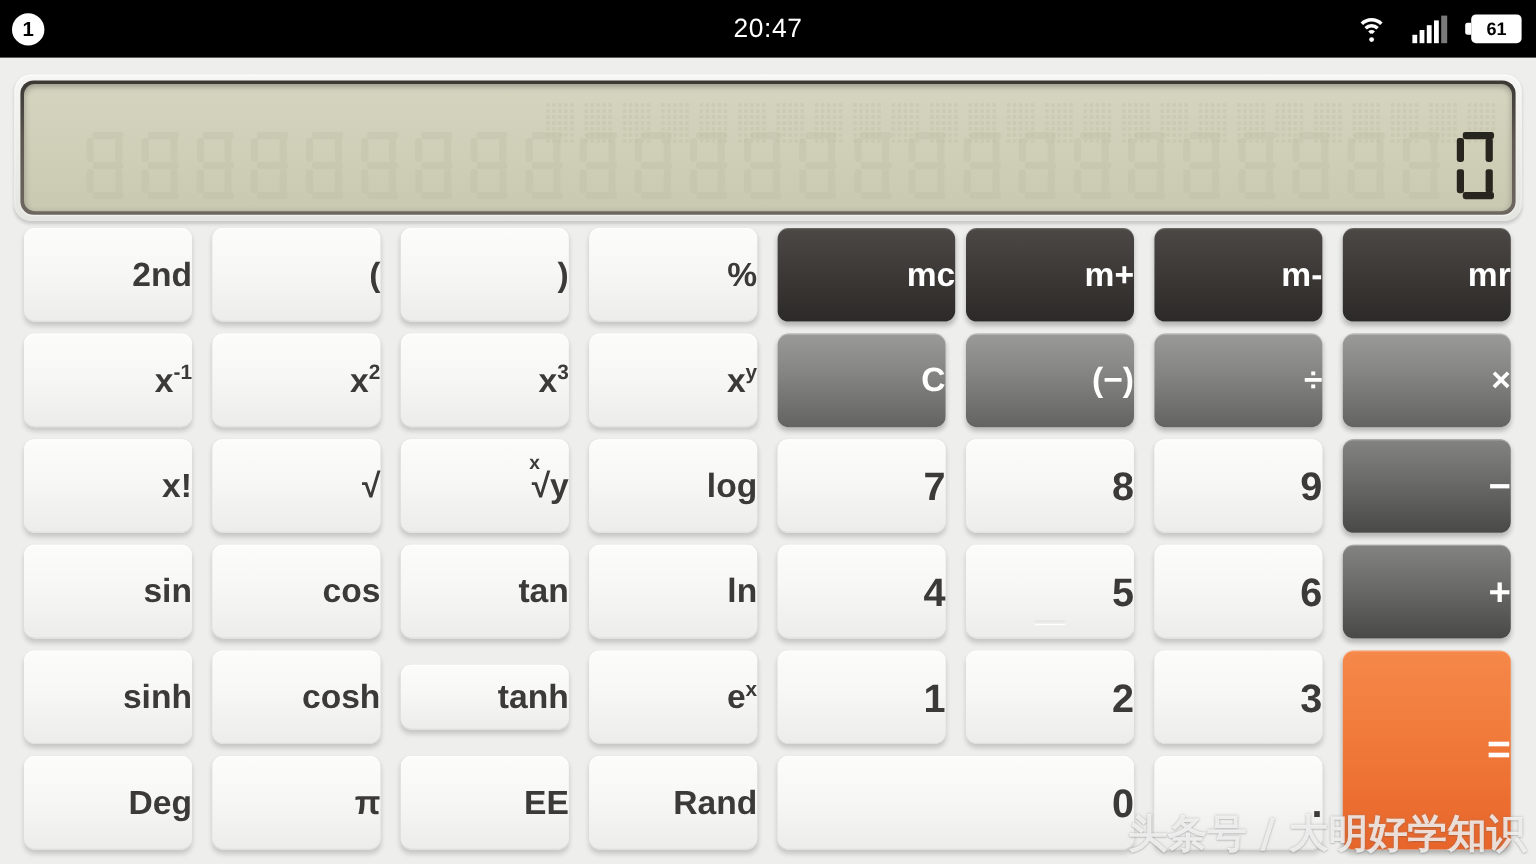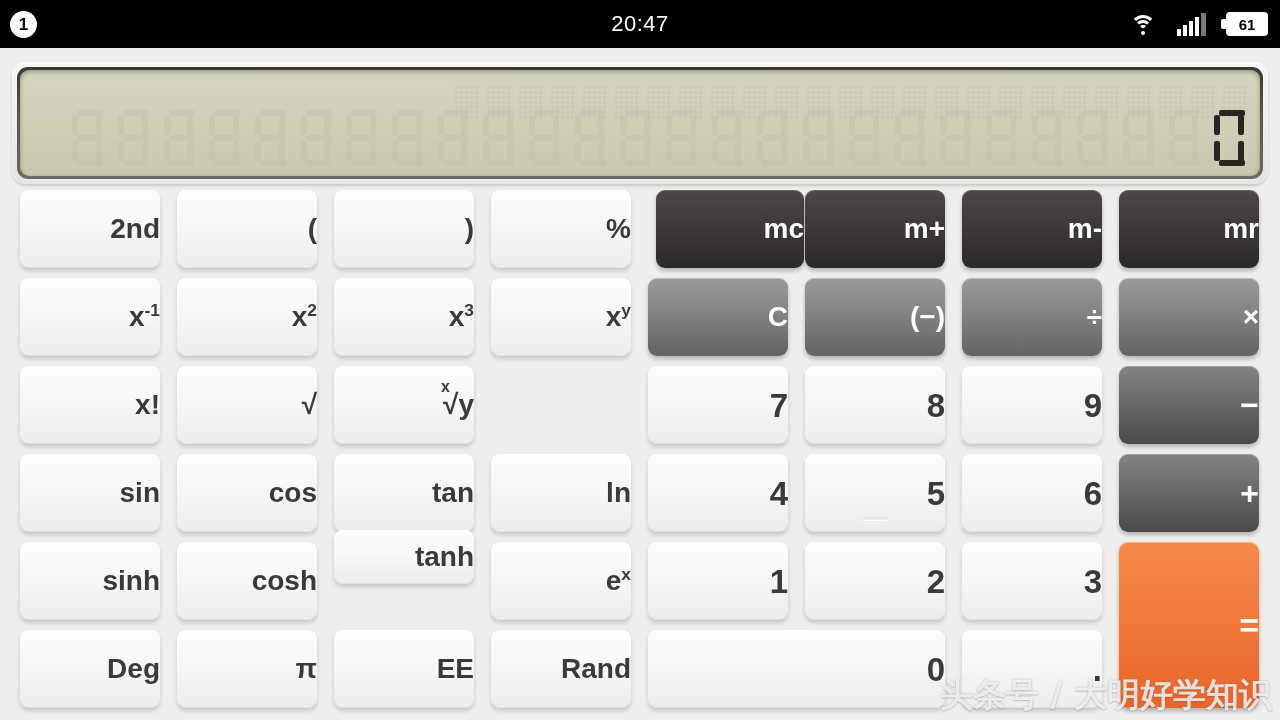--- a/index.html
+++ b/index.html
@@ -1392,21 +1392,21 @@
     </div>
     <div class="key k-light" style="left: 177px; top: 0px; width: 140px; height: 78px;">
       <span class="lbl">(</span>
     </div>
     <div class="key k-light" style="left: 334px; top: 0px; width: 140px; height: 78px;">
       <span class="lbl">)</span>
     </div>
     <div class="key k-light" style="left: 491px; top: 0px; width: 140px; height: 78px;">
       <span class="lbl">%</span>
     </div>
-    <div class="key k-dark" style="left: 648px; top: 0px; width: 148px; height: 78px; margin-left: 8px;">
+    <div class="key k-dark" style="left: 648px; top: 0px; width: 148px; height: 78px;">
       <span class="lbl">mc</span>
     </div>
     <div class="key k-dark" style="left: 805px; top: 0px; width: 140px; height: 78px;">
       <span class="lbl">m+</span>
     </div>
     <div class="key k-dark" style="left: 962px; top: 0px; width: 140px; height: 78px;">
       <span class="lbl">m-</span>
     </div>
     <div class="key k-dark" style="left: 1119px; top: 0px; width: 140px; height: 78px;">
       <span class="lbl">mr</span>
@@ -1436,20 +1436,23 @@
       <span class="lbl">×</span>
     </div>
     <div class="key k-light" style="left: 20px; top: 176px; width: 140px; height: 78px;">
       <span class="lbl">x!</span>
     </div>
     <div class="key k-light" style="left: 177px; top: 176px; width: 140px; height: 78px;">
       <span class="lbl">√</span>
     </div>
     <div class="key k-light" style="left: 334px; top: 176px; width: 140px; height: 78px;">
       <span class="lbl"><span class="rootx"><span class="xsm">x</span><span>√y</span></span></span>
+    </div>
+    <div class="key k-light" style="left: 491px; top: 176px; width: 140px; height: 78px;">
+      <span class="lbl">log</span>
     </div>
     <div class="key k-light digit" style="left: 648px; top: 176px; width: 140px; height: 78px;">
       <span class="lbl">7</span>
     </div>
     <div class="key k-light digit" style="left: 805px; top: 176px; width: 140px; height: 78px;">
       <span class="lbl">8</span>
     </div>
     <div class="key k-light digit" style="left: 962px; top: 176px; width: 140px; height: 78px;">
       <span class="lbl">9</span>
     </div>
@@ -1480,21 +1483,21 @@
     </div>
     <div class="key k-grey-dark" style="left: 1119px; top: 264px; width: 140px; height: 78px;">
       <span class="lbl">+</span>
     </div>
     <div class="key k-light" style="left: 177px; top: 352px; width: 140px; height: 78px;">
       <span class="lbl">cosh</span>
     </div>
     <div class="key k-light" style="left: 20px; top: 352px; width: 140px; height: 78px;">
       <span class="lbl">sinh</span>
     </div>
-    <div class="key k-light" style="left: 334px; top: 340px; width: 140px; height: 54px; padding-left: 40px;">
+    <div class="key k-light" style="left: 334px; top: 364px; width: 140px; height: 54px; padding-left: 40px;">
       <span class="lbl">tanh</span>
     </div>
     <div class="key k-light" style="left: 491px; top: 352px; width: 140px; height: 78px;">
       <span class="lbl"><span>e</span><sup>x</sup></span>
     </div>
     <div class="key k-light digit" style="left: 648px; top: 352px; width: 140px; height: 78px;">
       <span class="lbl">1</span>
     </div>
     <div class="key k-light digit" style="left: 805px; top: 352px; width: 140px; height: 78px;">
       <span class="lbl">2</span>

